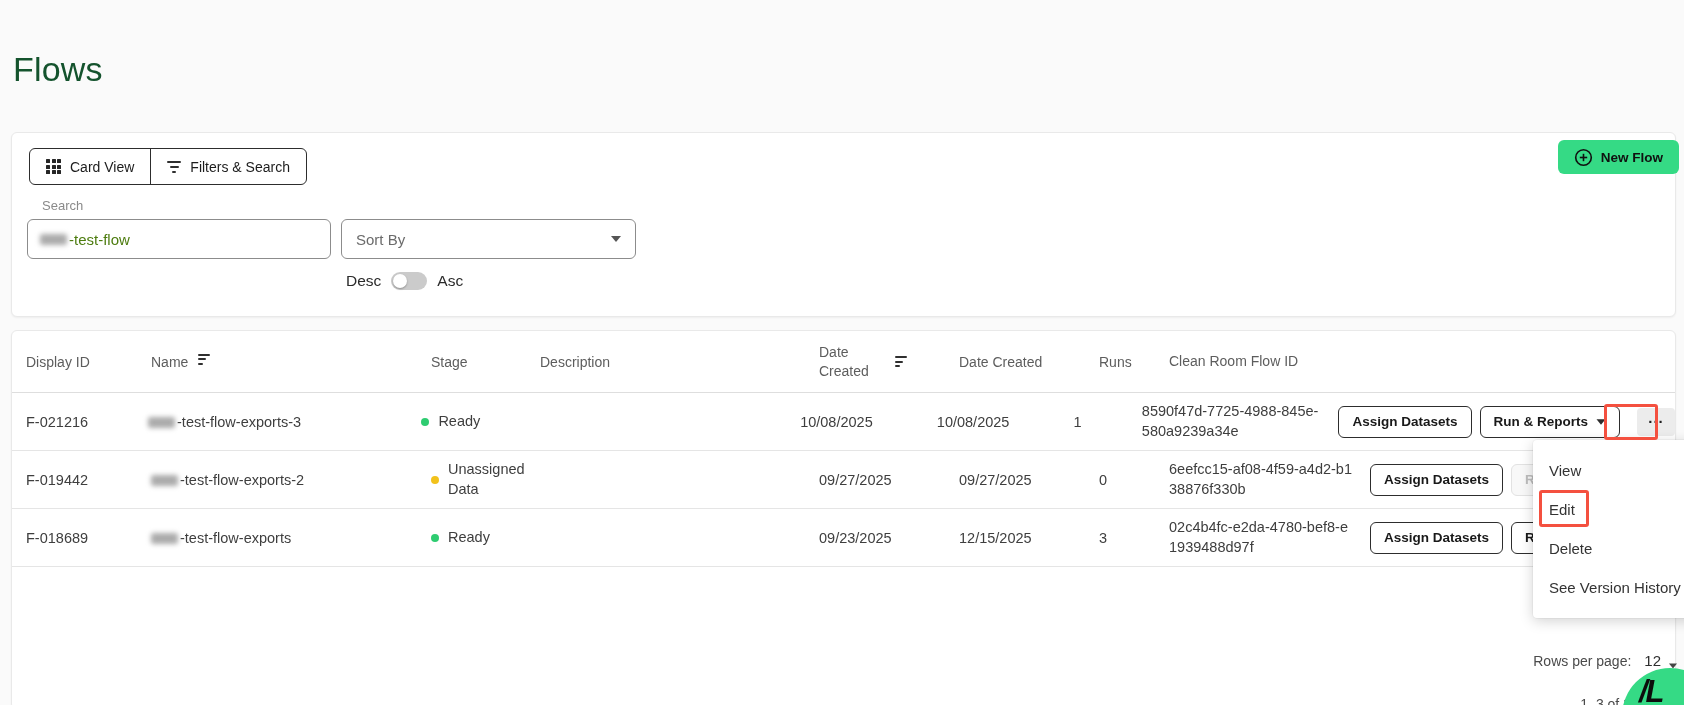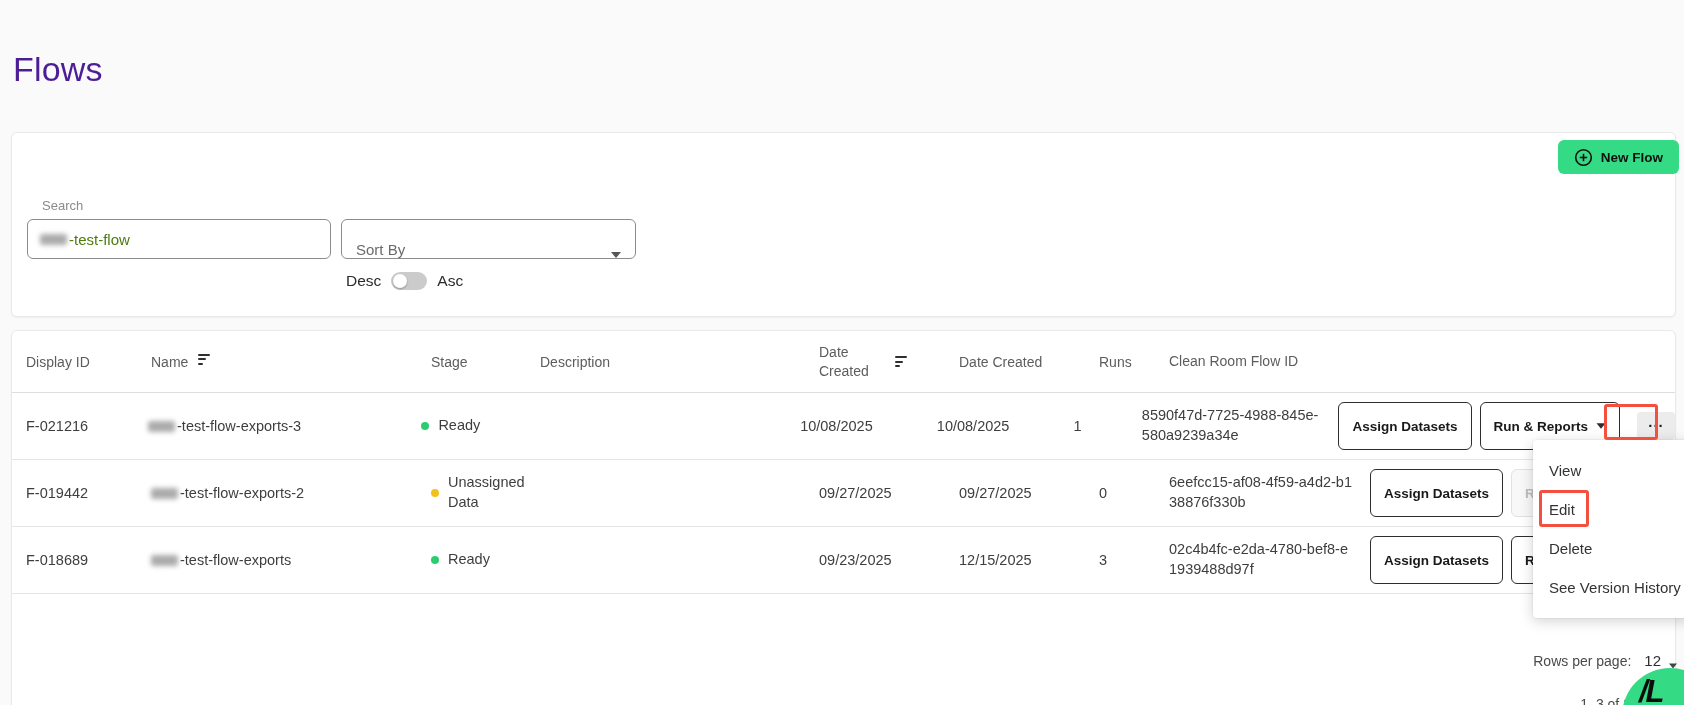--- a/index.html
+++ b/index.html
@@ -5,21 +5,21 @@
   * { margin:0; padding:0; box-sizing:border-box; }
   html,body { width:1684px; height:705px; overflow:hidden; }
   body {
     position:relative;
     background:#fafafa;
     font-family:"Liberation Sans","DejaVu Sans",sans-serif;
     color:#3e3e3e;
   }
   .page-title {
     position:absolute; left:13px; top:50px;
-    font-size:34px; font-weight:400; color:#4c1d95; letter-spacing:.2px;
+    font-size:34px; font-weight:400; color:#14532d; letter-spacing:.2px;
   }
   .card {
     position:absolute; background:#fff;
     border:1px solid #e9e9e9; border-radius:6px;
     box-shadow:0 1px 2px rgba(0,0,0,.05);
   }
   .top-card { left:11px; top:132px; width:1665px; height:185px; }
   .table-card { left:11px; top:330px; width:1665px; height:380px; }
 
   
@@ -52,21 +52,21 @@
   
   .field-label { position:absolute; left:30px; top:65px; font-size:13px; color:#8a8a8a; }
   .search-input {
     position:absolute; left:15px; top:86px; width:304px; height:40px;
     border:1px solid #8c8c8c; border-radius:6px; background:#fff;
     display:flex; align-items:center; padding:0 12px; font-size:15px; color:#4d7c0f;
   }
   .select-box {
     position:absolute; left:329px; top:86px; width:295px; height:40px;
     border:1px solid #8c8c8c; border-radius:6px; background:#fff;
-    display:flex; align-items:flex-end; justify-content:space-between;
+    display:flex; align-items:center; justify-content:space-between;
     padding:0 14px; font-size:15px; color:#6b6b6b; cursor:pointer;
   }
   .caret-down {
     width:0; height:0; border-left:5px solid transparent; border-right:5px solid transparent;
     border-top:6px solid #555;
   }
   .toggle-row {
     position:absolute; left:334px; top:136px; height:24px;
     display:flex; align-items:center; gap:10px; font-size:15.5px; color:#2b2b2b;
   }
@@ -99,21 +99,21 @@
 
   .stage { display:flex; align-items:center; gap:9px; line-height:1.35; }
   .stage-dot { width:8px; height:8px; border-radius:50%; flex:0 0 auto; }
 
   .redacted {
     display:inline-block; width:27px; height:11px; background:#ababab;
     border-radius:2px; filter:blur(2.5px); margin-right:2px; vertical-align:-1px;
   }
 
   .act-btn {
-    height:48px; padding:0 13px; background:#fff; border:1.5px solid #2d2d2d; border-radius:6px;
+    height:32px; padding:0 13px; background:#fff; border:1.5px solid #2d2d2d; border-radius:6px;
     font-size:13.5px; font-weight:700; color:#191919; font-family:inherit; cursor:pointer;
     display:inline-flex; align-items:center; gap:8px; white-space:nowrap;
   }
   .act-btn .caret-down { border-top-color:#2d2d2d; transform:scale(.9); }
   .act-btn.disabled { border-color:#e2e2e2; color:#bdbdbd; background:#f8f8f8; }
   .act-btn.disabled .caret-down { border-top-color:#c9c9c9; }
   .more-btn {
     margin-left:17px; width:38px; height:28px; border:none; border-radius:4px;
     background:#ececec; color:#1e1e1e; font-size:15px; font-weight:800; letter-spacing:1px;
     cursor:pointer; font-family:inherit; line-height:10px; padding-bottom:8px;
@@ -158,20 +158,44 @@
     position:absolute; left:17px; top:6px; font-size:31px; font-weight:800; color:#0c0c0c;
     font-style:italic; letter-spacing:-2px;
   }
 </style>
 </head>
 <body>
 
 <h1 class="page-title">Flows</h1>
 
 <div class="card top-card">
+  <div class="btn-group">
+    <button class="vbtn">
+      <span class="grid-icon">
+          <i></i>
+          <i></i>
+          <i></i>
+          <i></i>
+          <i></i>
+          <i></i>
+          <i></i>
+          <i></i>
+          <i></i>
+        </span>
+      <span>Card View</span>
+    </button>
+    <button class="vbtn">
+      <span class="bars">
+          <i class="b1"></i>
+          <i class="b2"></i>
+          <i class="b3"></i>
+        </span>
+      <span>Filters &amp; Search</span>
+    </button>
+  </div>
 
   <button class="new-flow-btn">
     <svg width="19" height="19" viewBox="0 0 19 19">
       <circle cx="9.5" cy="9.5" r="7.8" fill="none" stroke="#101010" stroke-width="1.6"></circle>
       <line x1="9.5" y1="5.8" x2="9.5" y2="13.2" stroke="#101010" stroke-width="1.6"></line>
       <line x1="5.8" y1="9.5" x2="13.2" y2="9.5" stroke="#101010" stroke-width="1.6"></line>
     </svg>
     <span>New Flow</span>
   </button>
 

